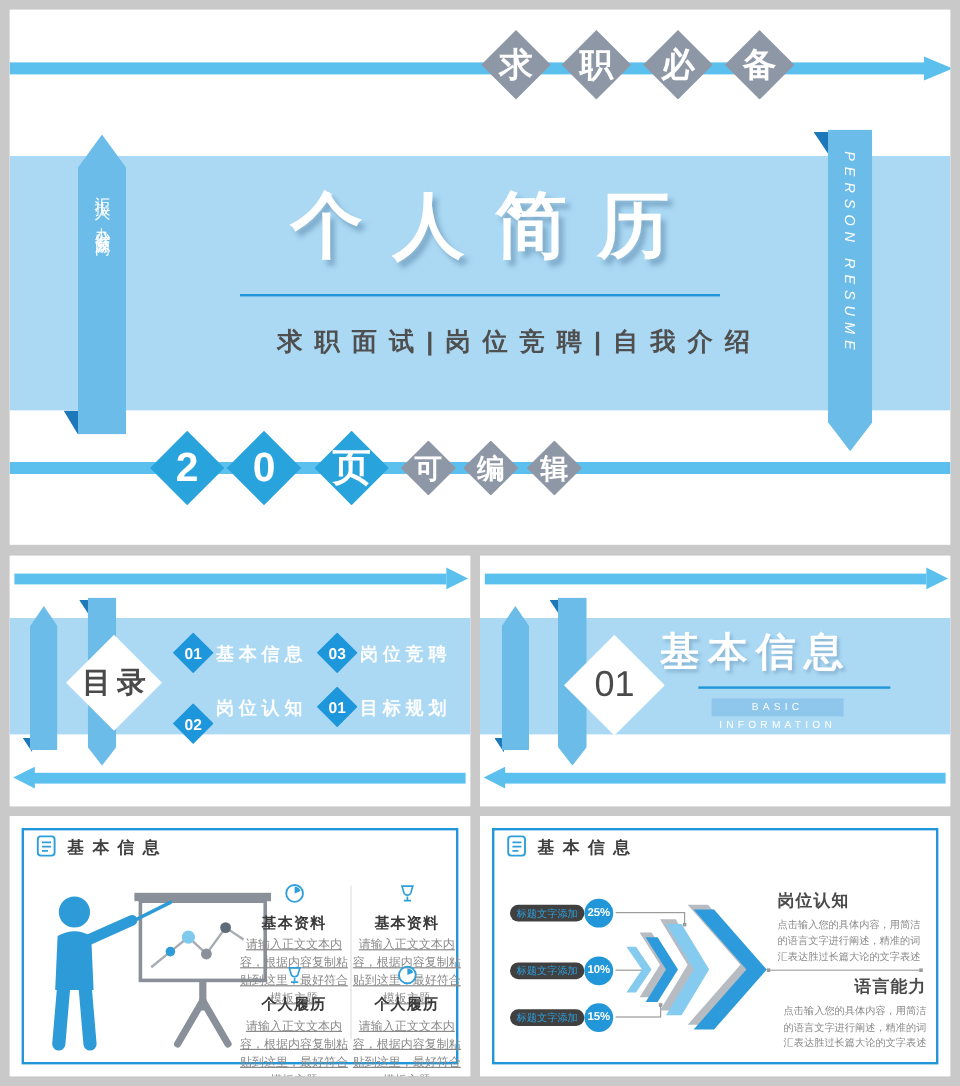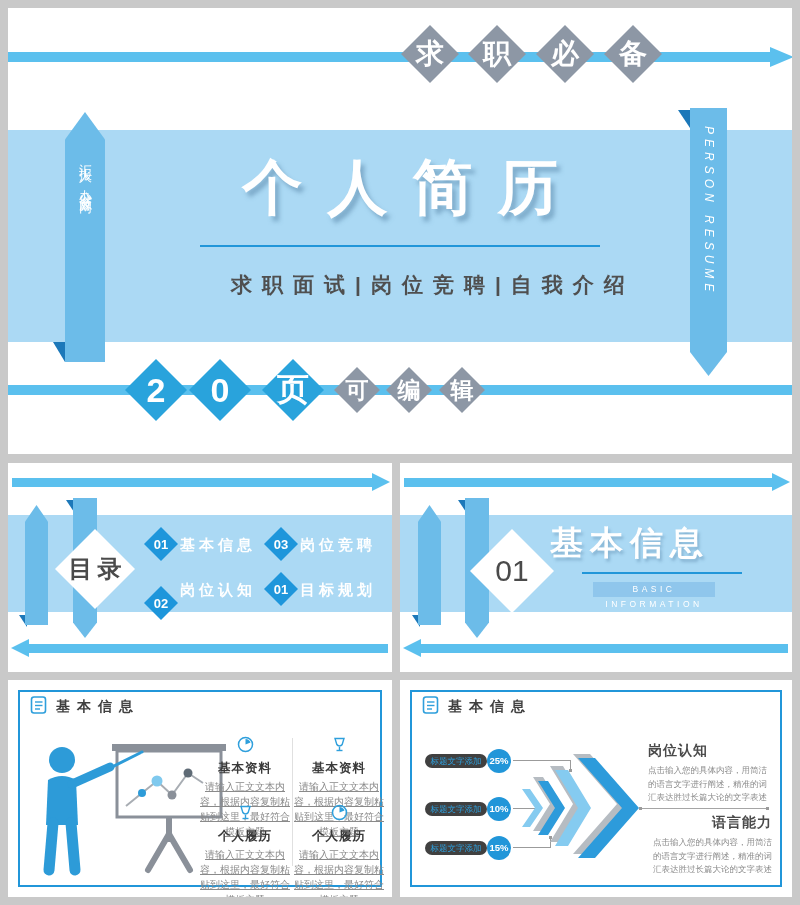--- a/index.html
+++ b/index.html
@@ -154,21 +154,21 @@
   <div class="fold" style="left:12px;top:152px;width:8px;height:12px;clip-path:polygon(100% 0,100% 100%,0 0);"></div>
   <div class="ribbon" style="left:18px;top:42px;width:23px;height:120px;clip-path:polygon(50% 0,100% 14%,100% 100%,0 100%,0 14%);"></div>
   <div class="fold" style="left:58px;top:37px;width:8px;height:12px;clip-path:polygon(0 0,100% 0,100% 100%);"></div>
   <div class="ribbon" style="left:65px;top:35px;width:24px;height:140px;clip-path:polygon(0 0,100% 0,100% 89%,50% 100%,0 89%);"></div>
 
   <div class="wdmd" style="left:70px;top:66px;width:84px;height:84px;">
     <span style="font-size:30px;color:#4a4a4a;">01</span>
   </div>
   <div class="sec-title" style="left:150px;top:58px;">基本信息</div>
   <div class="title-rule" style="left:182px;top:109px;width:160px;"></div>
-  <div class="sec-sub" style="left:193px;top:119px;width:122px;">BASIC INFORMATION</div>
+  <div class="sec-sub" style="left:193px;top:119px;width:110px;">BASIC INFORMATION</div>
 
   <div class="hline" style="left:20px;top:181px;width:368px;height:9px;"></div>
   <div class="arrow-l" style="left:3px;top:176px;border-top-width:9.5px;border-bottom-width:9.5px;"></div>
 </section>
 
 <section class="card b-left">
   <div class="frame"></div>
   <svg class="abs" style="left:22px;top:15px;" width="18" height="20" viewBox="0 0 18 20">
     <rect x="1.5" y="2" width="14" height="16" rx="2.5" fill="none" stroke="#2e9fdc" stroke-width="1.6"></rect>
     <line x1="5" y1="7" x2="12.5" y2="7" stroke="#2e9fdc" stroke-width="1.4"></line>

